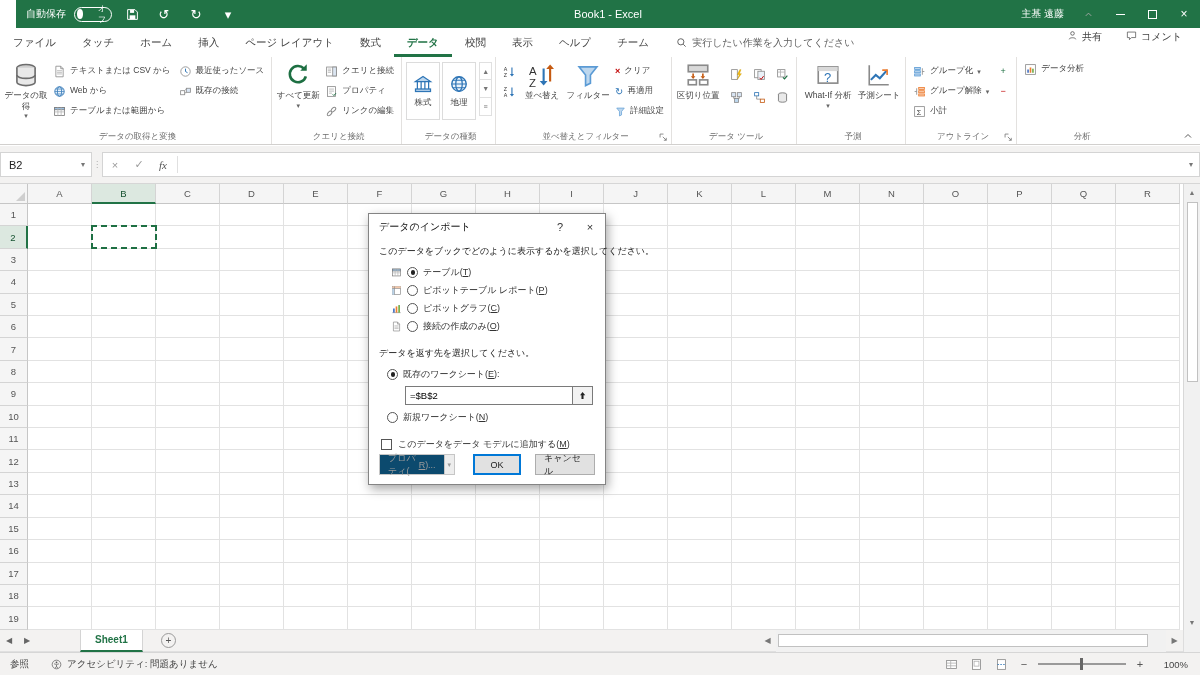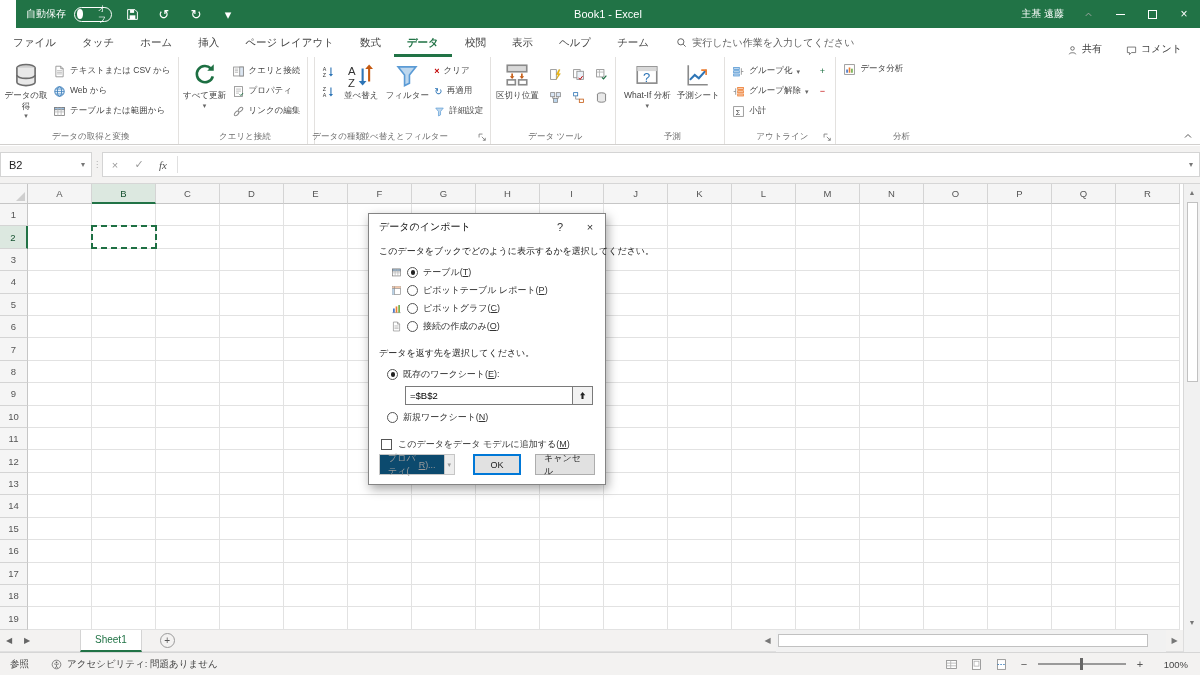--- a/index.html
+++ b/index.html
@@ -24,21 +24,21 @@
 .winbtn{width:32px;height:28px;display:flex;align-items:center;justify-content:center;font-size:12px}
 .minbar{width:9px;height:1px;background:#fff}
 .maxbox{width:9px;height:9px;border:1px solid #fff}
 
 
 .tabrow{position:absolute;top:28px;left:0;right:0;height:29px;background:#fff;display:flex;align-items:stretch}
 .rtab{padding:0 13px;display:flex;align-items:center;font-size:10.5px;color:#444;white-space:nowrap}
 .rtab.active{color:#217346;font-weight:bold;box-shadow:inset 0 -3px 0 #217346}
 .tellme{display:flex;align-items:center;gap:5px;margin-left:14px;font-size:10px;color:#5f5f5f;white-space:nowrap}
 .tabrow-right{margin-left:auto;display:flex;align-items:center;gap:4px;padding-right:8px}
-.trbtn{display:flex;align-items:flex-end;gap:4px;font-size:10px;color:#444;padding:0 10px;height:26px;white-space:nowrap}
+.trbtn{display:flex;align-items:flex-start;gap:4px;font-size:10px;color:#444;padding:0 10px;height:26px;white-space:nowrap}
 
 
 .ribbon{position:absolute;top:57px;left:0;right:0;height:88px;background:#fff;border-bottom:1px solid #d2d0ce;display:flex;overflow:hidden}
 .rgroup{position:relative;display:flex;border-right:1px solid #e3e1df;padding:2px 3px 14px 3px;flex:none}
 .gitems{display:flex;align-items:flex-start}
 .glabel{position:absolute;bottom:1px;left:4px;right:0;text-align:center;font-size:8.5px;color:#6e6e6e;white-space:nowrap}
 .launcher{position:absolute;bottom:1px;right:2px;width:11px;height:11px}
 .bigbtn{width:46px;display:flex;flex-direction:column;align-items:center;padding-top:3px;font-size:8.5px;color:#444;text-align:center}
 .bigbtn .blbl{line-height:1.25;margin-top:2px;width:45px;word-break:break-all}
 .crt{font-size:7px;color:#666;line-height:1;margin-top:1px}
@@ -103,21 +103,21 @@
 .dlg-buttons{position:absolute;left:10px;right:10px;bottom:9px;display:flex;align-items:center}
 .dbtn{height:21px;border:1px solid #adadad;background:#e1e1e1;font-size:9px;display:flex;align-items:center;justify-content:center;padding:0 8px;color:#222}
 .dbtn.disabled{color:#9b9b9b;border-color:#c6c6c6;background:#0c4a6e}
 .dbtn.default{border:2px solid #0078d7;padding:0 7px}
 .dd-seg{width:14px;height:21px;border:1px solid #c6c6c6;border-left:none;background:#ededed;display:flex;align-items:center;justify-content:center;font-size:7px;color:#9b9b9b}
 .opt u,.chkrow u,.dbtn u{text-decoration:underline}
 
 
 .sheetbar{position:absolute;top:630px;left:0;right:0;height:22px;background:#f3f2f1;border-bottom:1px solid #e0e0e0;display:flex;align-items:center}
 .snav{width:18px;height:22px;display:flex;align-items:center;justify-content:center;font-size:8px;color:#666}
-.sheettab{height:22px;background:#fff;border-left:1px solid #d4d4d4;border-right:1px solid #d4d4d4;border-bottom:2px solid #217346;display:flex;align-items:center;padding:0 14px;margin-left:44px;font-size:10px;color:#217346;font-weight:normal}
+.sheettab{height:22px;background:#fff;border-left:1px solid #d4d4d4;border-right:1px solid #d4d4d4;border-bottom:2px solid #217346;display:flex;align-items:center;padding:0 14px;margin-left:44px;font-size:10px;color:#217346;font-weight:bold}
 .addsheet{width:15px;height:15px;border:1px solid #9a9a9a;border-radius:50%;display:flex;align-items:center;justify-content:center;font-size:10px;color:#555;margin-left:18px}
 .hscroll{margin-left:auto;display:flex;align-items:center;height:22px}
 .harrow{width:17px;height:22px;display:flex;align-items:center;justify-content:center;font-size:8px;color:#777}
 .htrack{width:390px;height:22px;background:#f1f1f1;position:relative}
 .hthumb{position:absolute;left:2px;top:4px;height:13px;width:370px;background:#fff;border:1px solid #c1c1c1}
 .hcorner{width:17px;height:22px;background:#f1f1f1;border-left:1px solid #ddd}
 
 
 .statusbar{position:absolute;top:652px;left:0;right:0;height:23px;background:#f3f2f1;border-top:1px solid #d6d6d6;display:flex;align-items:center;font-size:9.5px;color:#444}
 .st-mode{padding:0 12px 0 10px}
@@ -439,20 +439,34 @@
               </svg>
               <span>Web から</span>
             </div>
           <div class="sbtn">
               <svg class="ic14">
                 <use href="#sym-table"></use>
               </svg>
               <span>テーブルまたは範囲から</span>
             </div>
         </div>
+        <div class="vstack">
+          <div class="sbtn">
+              <svg class="ic14">
+                <use href="#sym-clock"></use>
+              </svg>
+              <span>最近使ったソース</span>
+            </div>
+          <div class="sbtn">
+              <svg class="ic14">
+                <use href="#sym-plug"></use>
+              </svg>
+              <span>既存の接続</span>
+            </div>
+        </div>
       </div>
       <div class="glabel">データの取得と変換</div>
     </div>
 
     <div class="rgroup">
       <div class="gitems">
         <div class="bigbtn">
           <svg class="ic26">
               <use href="#sym-refresh"></use>
             </svg>
@@ -477,20 +491,39 @@
                 <use href="#sym-link"></use>
               </svg>
               <span>リンクの編集</span>
             </div>
         </div>
       </div>
       <div class="glabel">クエリと接続</div>
     </div>
 
     <div class="rgroup">
+      <div class="gitems">
+        <div class="tile">
+          <svg class="ic20">
+              <use href="#sym-bank"></use>
+            </svg>
+          <span>株式</span>
+        </div>
+        <div class="tile">
+          <svg class="ic20">
+              <use href="#sym-globe"></use>
+            </svg>
+          <span>地理</span>
+        </div>
+        <div class="gal">
+          <span>▲</span>
+          <span>▼</span>
+          <span>≡</span>
+        </div>
+      </div>
       <div class="glabel">データの種類</div>
     </div>
 
     <div class="rgroup">
       <div class="gitems">
         <div class="vstack">
           <div class="minisq">
               <svg class="ic14">
                 <use href="#sym-sortaz"></use>
               </svg>

